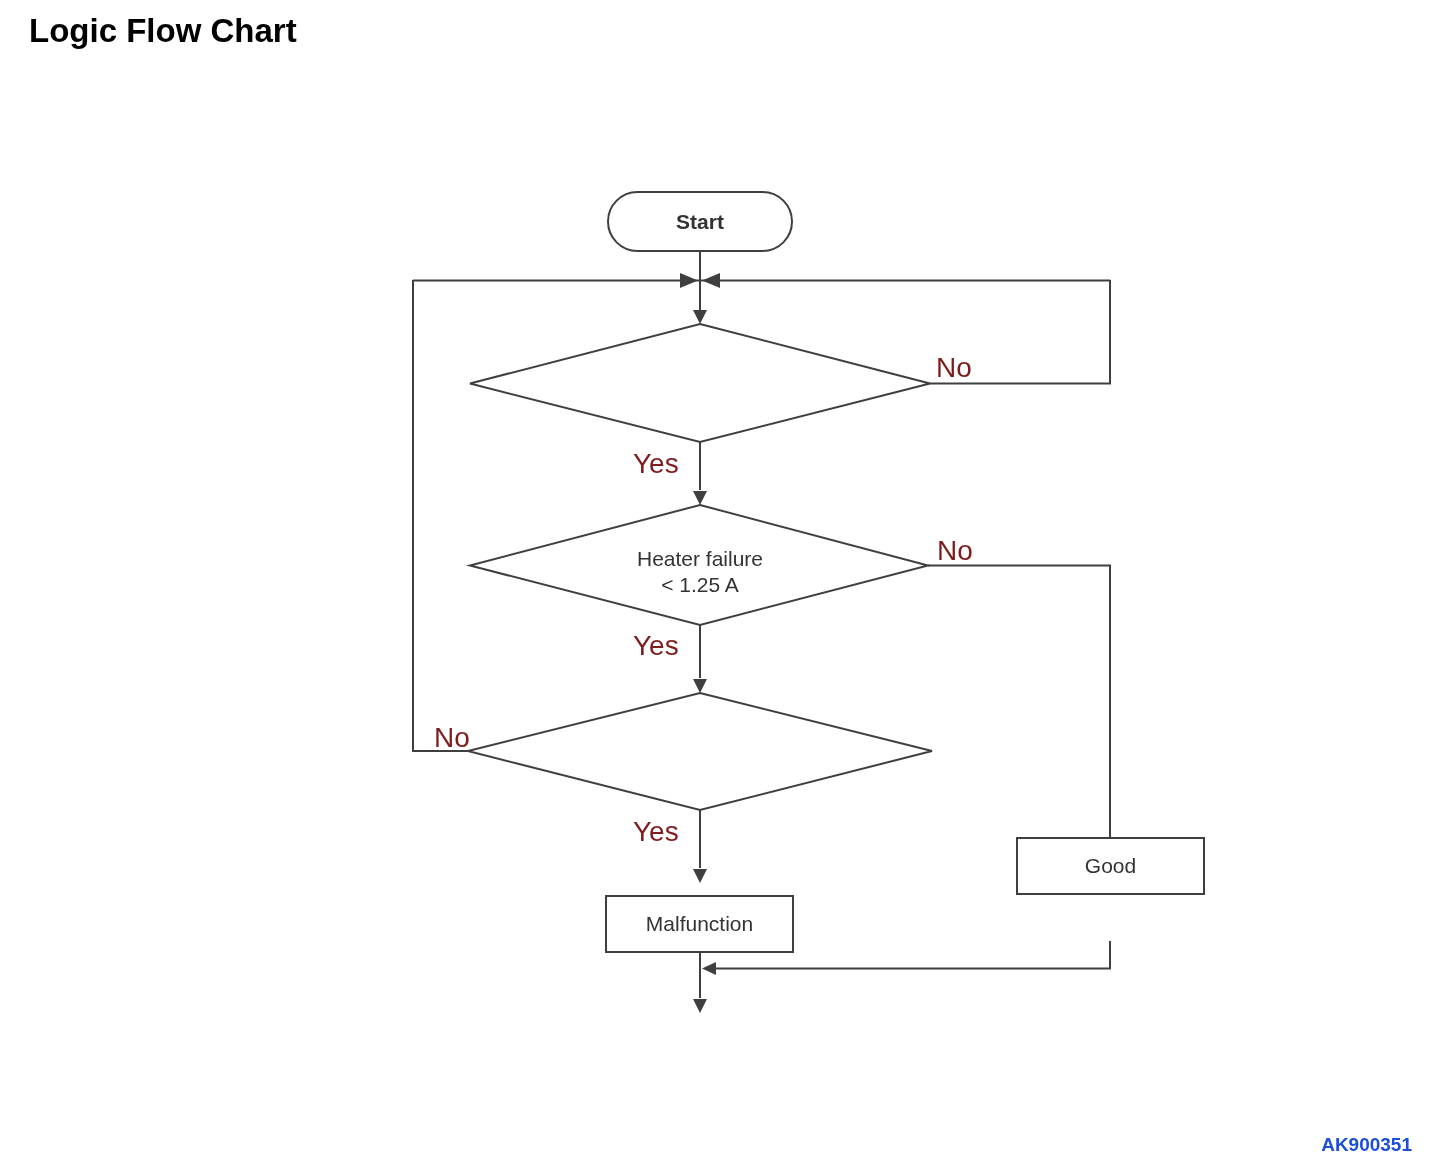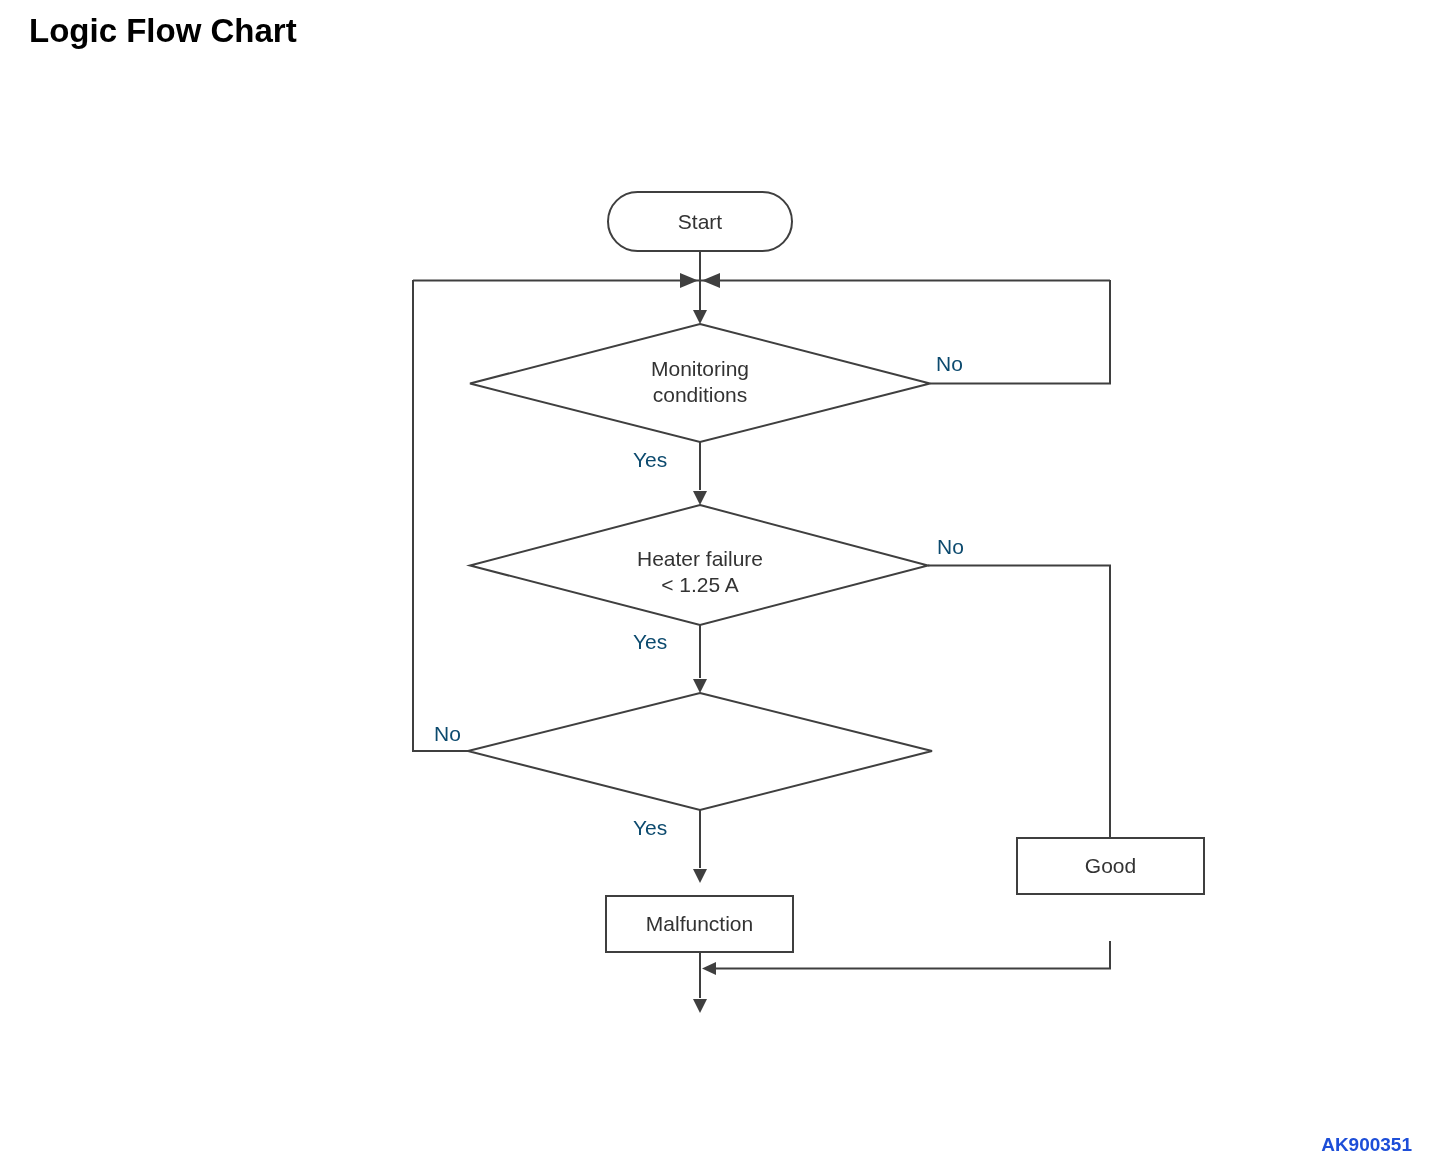--- a/index.html
+++ b/index.html
@@ -30,33 +30,33 @@
     box-sizing: border-box;
     border: 2px solid #3f3f3f;
     background: #ffffff;
     display: flex;
     align-items: center;
     justify-content: center;
     font-size: 21px;
     color: #333333;
     z-index: 2;
   }
-  .terminator { border-radius: 31px; }
+  .terminator { border-radius: 31px; font-weight: bold; }
   .decision-label {
     position: absolute;
     font-size: 21px;
     line-height: 26px;
     color: #333333;
     z-index: 2;
   }
   .centered { text-align: center; }
   .branch-label {
     position: absolute;
-    font-size: 21px;
-    color: #0c4a6e;
+    font-size: 28px;
+    color: #7f1d1d;
     z-index: 2;
   }
   .figure-code {
     position: absolute;
     right: 28px;
     top: 1134px;
     font-size: 19px;
     font-weight: bold;
     color: #1d4ed8;
     z-index: 2;
@@ -104,24 +104,20 @@
 
   <div class="node" style="left:605px; top:883px; width:189px; height:58px;margin-top:12px;">
     <span>Malfunction</span>
   </div>
 
   <div class="node" style="left:1016px; top:837px; width:189px; height:58px;">
     <span>Good</span>
   </div>
 
 
-  <div class="decision-label centered" style="left:570px; top:356px; width:260px;">
-    <span>Monitoring</span>
-    <span class="line2">conditions</span>
-  </div>
 
   <div class="decision-label centered" style="left:570px; top:546px; width:260px;">
     <span>Heater failure</span>
     <span class="line2">&lt; 1.25 A</span>
   </div>
 
 
   <div class="branch-label" style="left:936px; top:352px;">No</div>
   <div class="branch-label" style="left:633px; top:448px;">Yes</div>
 

